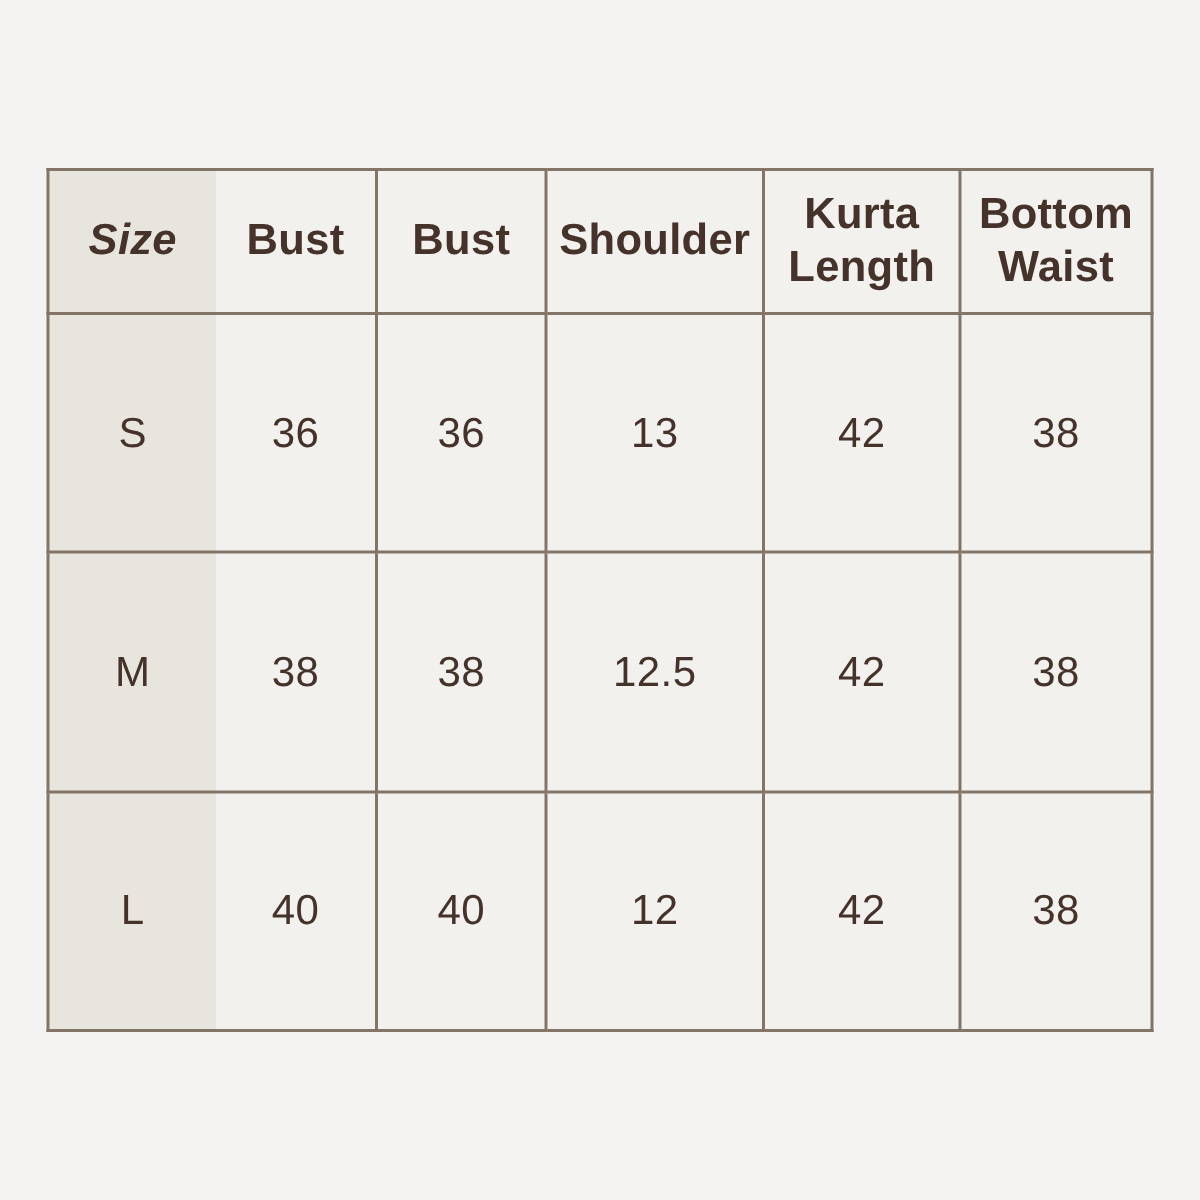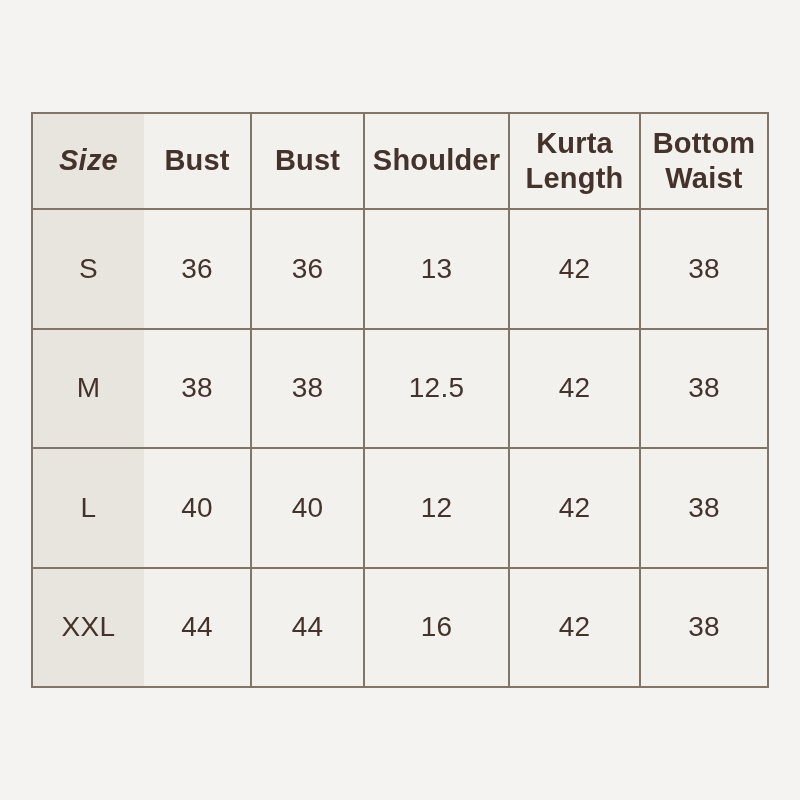--- a/index.html
+++ b/index.html
@@ -105,23 +105,15 @@
         <td>38</td>
       </tr>
       <tr>
         <td class="size-col">L</td>
         <td>40</td>
         <td>40</td>
         <td>12</td>
         <td>42</td>
         <td>38</td>
       </tr>
-      <tr>
-        <td class="size-col">XXL</td>
-        <td>44</td>
-        <td>44</td>
-        <td>16</td>
-        <td>42</td>
-        <td>38</td>
-      </tr>
     </tbody>
   </table>
 </div>
 
 </body></html>

